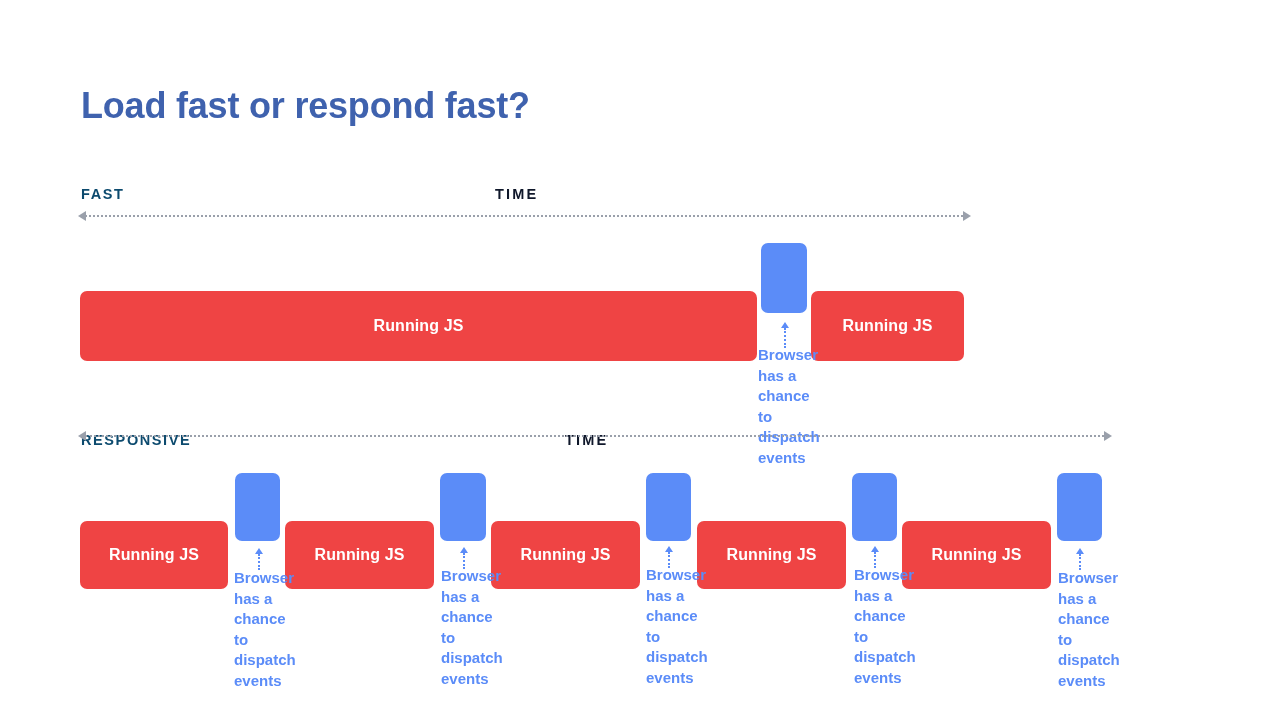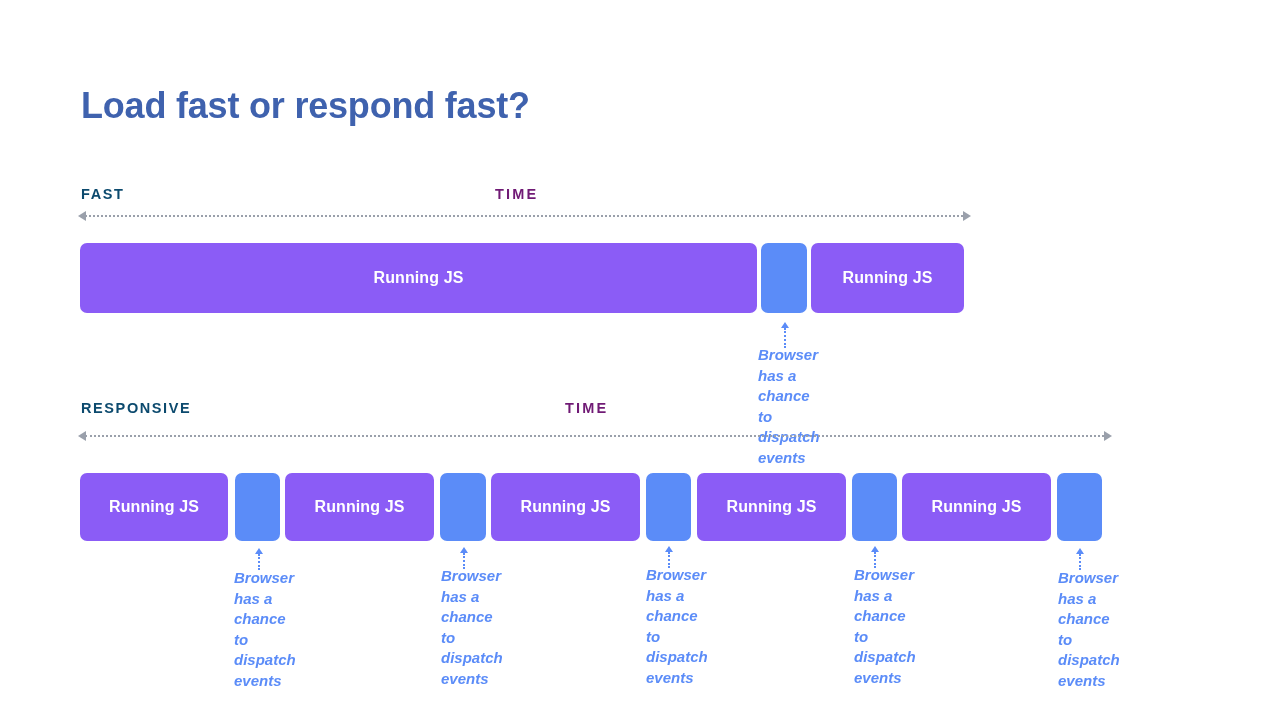--- a/index.html
+++ b/index.html
@@ -41,21 +41,21 @@
     font-weight: bold;
     color: #0c4a6e;
     letter-spacing: 1.6px;
     white-space: nowrap;
   }
   .time-label {
     position: absolute;
     top: 0;
     font-size: 14.5px;
     font-weight: bold;
-    color: #701a75;
+    color: #0f172a;
     letter-spacing: 2.2px;
     white-space: nowrap;
   }
 
   
   .timeline {
     position: absolute;
     height: 10px;
   }
   .timeline .tl-line {
@@ -86,21 +86,22 @@
   
   .bar {
     position: absolute;
     border-radius: 7px;
     display: flex;
     align-items: center;
     justify-content: center;
     box-sizing: border-box;
   }
   .bar.js {
-    background: #8b5cf6;
+    background: #ef4444;
+    margin-top: 48px;
   }
   .bar.gap {
     background: #5b8cf8;
   }
   .bar-label {
     color: #ffffff;
     font-size: 16px;
     font-weight: bold;
     white-space: nowrap;
     letter-spacing: 0.1px;
@@ -127,21 +128,20 @@
     border-right: 4px solid transparent;
     border-bottom: 6px solid #5b8cf8;
   }
   .callout .ca-text {
     position: absolute;
     font-size: 15px;
     font-weight: bold;
     color: #5b8cf8;
     line-height: 20.5px;
     white-space: pre-line;
-    font-style: italic;
   }
 </style>
 </head>
 <body>
 
 <div class="slide-title">Load fast or respond fast?</div>
 
 <div class="label-row" style="left:81px; top:186px; width:890px;">
   <div class="section-label">FAST</div>
   <div class="time-label" style="left:414px;">TIME</div>
@@ -164,21 +164,21 @@
 </div>
 
 <div class="callout" style="left:784px; top:322px;">
   <div class="ca-head"></div>
   <div class="ca-stem" style="height:20px;"></div>
   <div class="ca-text" style="left:-26px; top:23px;">Browser has a
 chance to
 dispatch events</div>
 </div>
 
-<div class="label-row" style="left:81px; top:400px; width:1030px;text-align:right;">
+<div class="label-row" style="left:81px; top:432px; width:1030px;text-align:right;">
   <div class="section-label">RESPONSIVE</div>
   <div class="time-label" style="left:484px;">TIME</div>
 </div>
 
 <div class="timeline" style="left:78px; top:431px; width:1034px;">
   <div class="tl-arrow left"></div>
   <div class="tl-line"></div>
   <div class="tl-arrow right"></div>
 </div>
 

